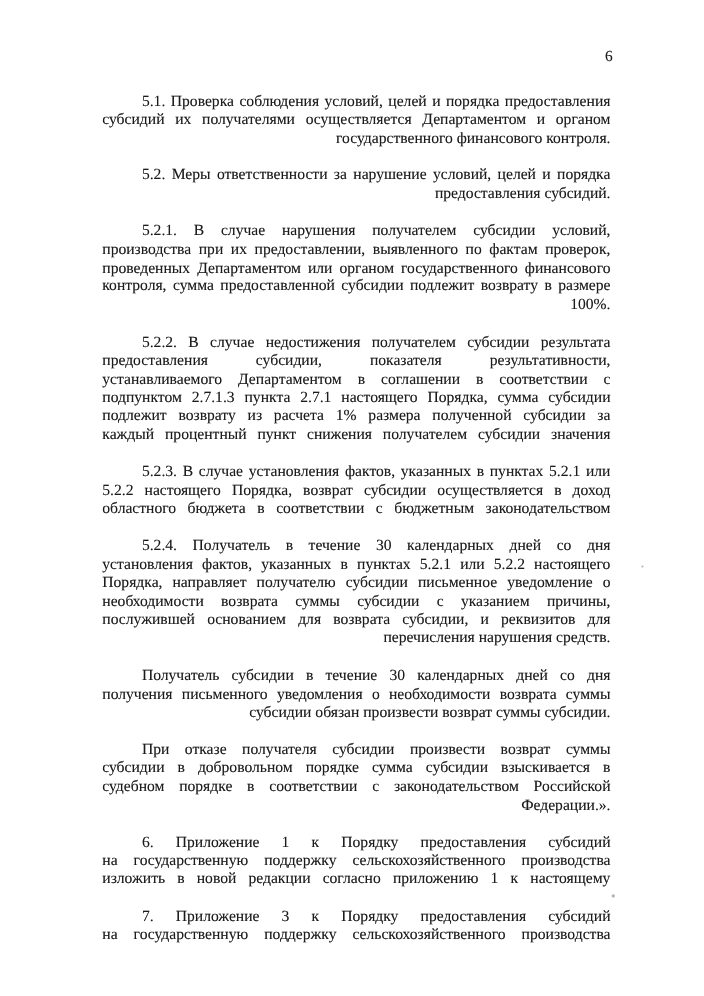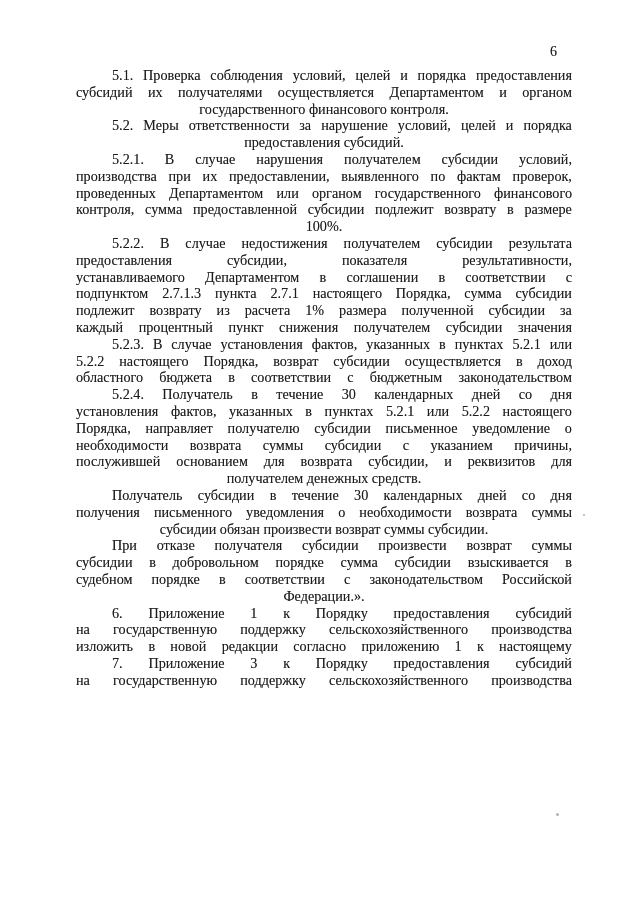--- a/index.html
+++ b/index.html
@@ -26,30 +26,30 @@
   }
   .doc {
     position: absolute;
     left: 76px;
     top: 67px;
     width: 496px;
     font-size: 14.2px;
     line-height: 16.8px;
     text-shadow: 0 0 0.5px rgba(28,28,28,0.45);
   }
-  .para { margin: 0; }
+  .para { margin: 17px; }
   .line { min-height: 16.8px; }
   .line.just {
     display: flex;
     flex-wrap: nowrap;
     justify-content: space-between;
   }
   .line.just span { white-space: pre; flex: 0 0 auto; }
   .line.first { padding-left: 36px; }
-  .line.last { text-align: center; }
+  .line.last { text-align: right; }
   .speck {
     position: absolute;
     width: 3px;
     height: 3px;
     border-radius: 50%;
     background: #b2b2b2;
   }
   .speck.s1 { left: 556px; top: 813px; }
   .speck.s2 { left: 583px; top: 514px; width: 2px; height: 2px; }
 </style>
@@ -269,21 +269,21 @@
         <div class="line just">
           <span>послужившей</span>
           <span>основанием</span>
           <span>для</span>
           <span>возврата</span>
           <span>субсидии,</span>
           <span>и</span>
           <span>реквизитов</span>
           <span>для</span>
         </div>
-        <div class="line last">получателем денежных средств.</div>
+        <div class="line last">перечисления нарушения средств.</div>
       </div>
       <div class="para">
         <div class="line first just">
           <span>Получатель</span>
           <span>субсидии</span>
           <span>в</span>
           <span>течение</span>
           <span>30</span>
           <span>календарных</span>
           <span>дней</span>

